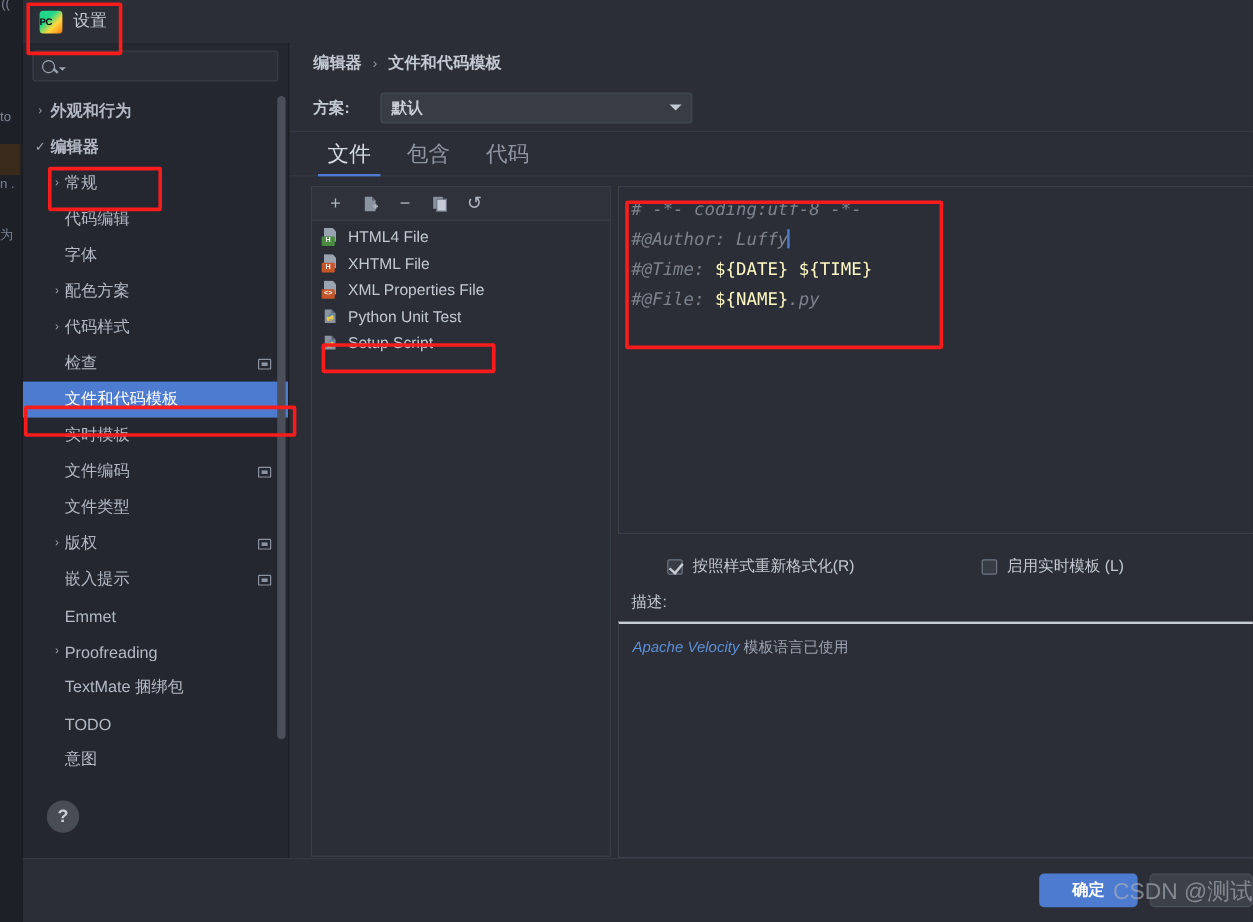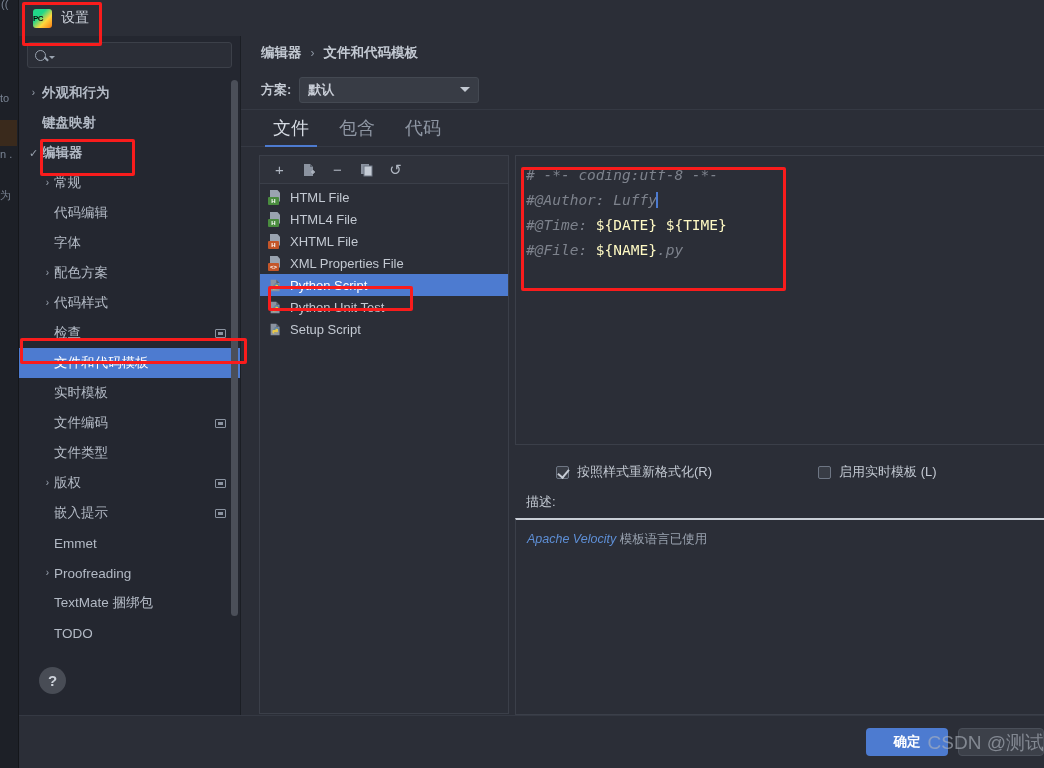--- a/index.html
+++ b/index.html
@@ -103,26 +103,26 @@
 
   #breadcrumb {
     height: 34px; flex: 0 0 34px;
     display: flex; align-items: center; gap: 9px;
     padding: 0 0 0 20px; font-size: 13.5px; font-weight: bold; color: #c3c9d2;
   }
   #breadcrumb .sep { color: #8b93a0; font-weight: normal; font-size: 12px; }
 
   #schemerow {
     height: 40px; flex: 0 0 40px;
-    display: flex; align-items: center; gap: 8px; padding-left: 20px;
+    display: flex; align-items: center; gap: 26px; padding-left: 20px;
     border-bottom: 1px solid #353943;
   }
   #scheme-label { font-size: 13px; font-weight: bold; color: #c3c9d2; }
   #scheme-combo {
-    width: 180px; height: 26px; background: #383c45;
+    width: 260px; height: 26px; background: #383c45;
     border: 1px solid #444952; border-radius: 3px;
     display: flex; align-items: center; padding: 0 8px;
   }
   #scheme-combo .val { flex: 1; font-size: 13px; color: #c8cdd6; font-weight:bold;}
   .caret-dn { width:0;height:0;border-left:5px solid transparent;border-right:5px solid transparent;border-top:5px solid #c3c9d2;}
 
   #tabs {
     height: 37px; flex: 0 0 37px;
     display: flex; align-items: stretch; padding-left: 18px; gap: 2px;
     border-bottom: 1px solid #353943;
@@ -275,24 +275,20 @@
           <input id="search-input" value="" placeholder="" style="">
         </div>
       </div>
 
       <div id="tree">
 
         <div id="tree-rows">
             <div class="tnode lvl0">
               <span class="arrow">›</span>
               <span class="lbl" style="font-weight: bold;">外观和行为</span>
-            </div>
-            <div class="tnode lvl0">
-              <span class="arrow"></span>
-              <span class="lbl" style="font-weight: bold;">键盘映射</span>
             </div>
             <div class="tnode lvl0">
               <span class="arrow" style="font-size: 11px;">✓</span>
               <span class="lbl" style="font-weight: bold;">编辑器</span>
             </div>
             <div class="tnode lvl1">
               <span class="arrow">›</span>
               <span class="lbl">常规</span>
             </div>
             <div class="tnode lvl1">
@@ -414,53 +410,35 @@
               </svg>
             </span>
             <span class="tbi">↺</span>
           </div>
           <div id="file-items">
               <div class="frow">
                 <span class="ficon">
                   <span class="fdoc"></span>
                   <span class="fbadge" style="background: rgb(74, 140, 63);">H</span>
                 </span>
-                <span>HTML File</span>
-              </div>
-              <div class="frow">
-                <span class="ficon">
-                  <span class="fdoc"></span>
-                  <span class="fbadge" style="background: rgb(74, 140, 63);">H</span>
-                </span>
                 <span>HTML4 File</span>
               </div>
               <div class="frow">
                 <span class="ficon">
                   <span class="fdoc"></span>
                   <span class="fbadge" style="background: rgb(196, 86, 42);">H</span>
                 </span>
                 <span>XHTML File</span>
               </div>
               <div class="frow">
                 <span class="ficon">
                   <span class="fdoc"></span>
                   <span class="fbadge" style="background: rgb(196, 86, 42);">&lt;&gt;</span>
                 </span>
                 <span>XML Properties File</span>
-              </div>
-              <div class="frow sel">
-                <span class="ficon">
-                  <svg class="pyicon" viewBox="0 0 16 16">
-                    <path d="M2 1h7l4 4v10H2z" fill="#8b93a0"></path>
-                    <path d="M9 1v4h4z" fill="#5c636e"></path>
-                    <path d="M7 5.5h3.2c.9 0 1.6.7 1.6 1.6v1.6c0 .9-.7 1.6-1.6 1.6H8.2v1.1H5v-2.7c0-.9.7-1.6 1.6-1.6h3.2V6.6H7z" fill="#3b76b0"></path>
-                    <path d="M9.6 15.2H6.4c-.9 0-1.6-.7-1.6-1.6V12c0-.9.7-1.6 1.6-1.6h2.2v-1.1h3.2v2.7c0 .9-.7 1.6-1.6 1.6H7v1.1h2.6z" fill="#e8c84a" transform="translate(-0.6,-2.2)"></path>
-                  </svg>
-                </span>
-                <span>Python Script</span>
               </div>
               <div class="frow">
                 <span class="ficon">
                   <svg class="pyicon" viewBox="0 0 16 16">
                     <path d="M2 1h7l4 4v10H2z" fill="#8b93a0"></path>
                     <path d="M9 1v4h4z" fill="#5c636e"></path>
                     <path d="M7 5.5h3.2c.9 0 1.6.7 1.6 1.6v1.6c0 .9-.7 1.6-1.6 1.6H8.2v1.1H5v-2.7c0-.9.7-1.6 1.6-1.6h3.2V6.6H7z" fill="#3b76b0"></path>
                     <path d="M9.6 15.2H6.4c-.9 0-1.6-.7-1.6-1.6V12c0-.9.7-1.6 1.6-1.6h2.2v-1.1h3.2v2.7c0 .9-.7 1.6-1.6 1.6H7v1.1h2.6z" fill="#e8c84a" transform="translate(-0.6,-2.2)"></path>
                   </svg>
                 </span>

